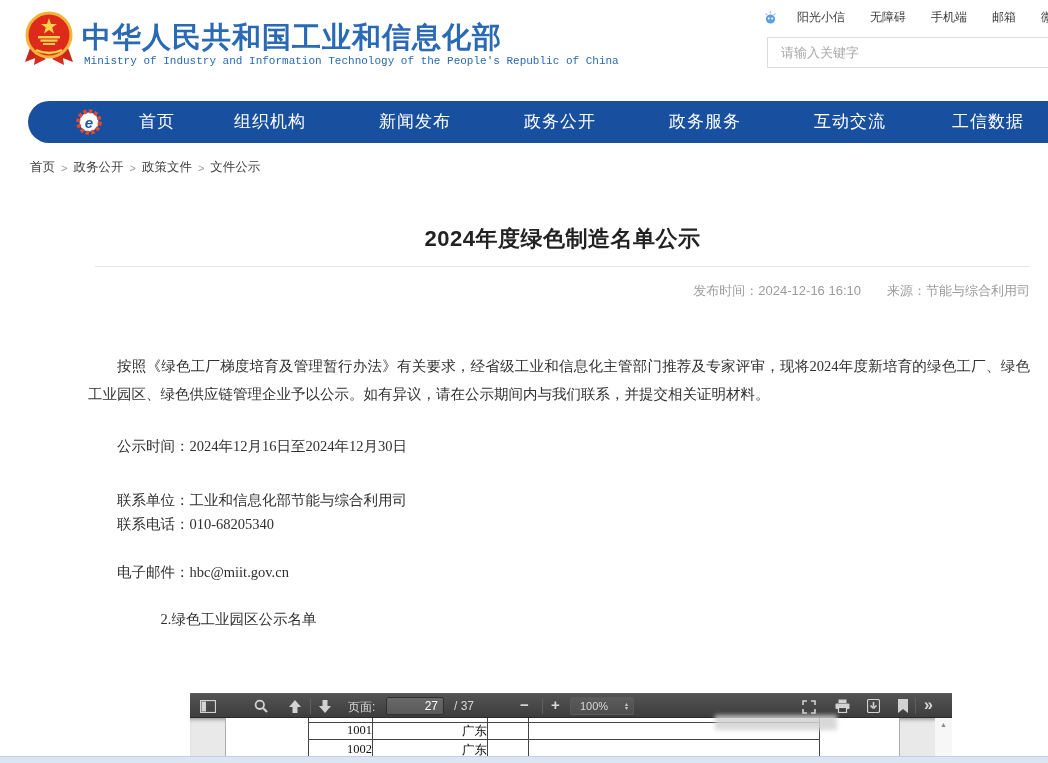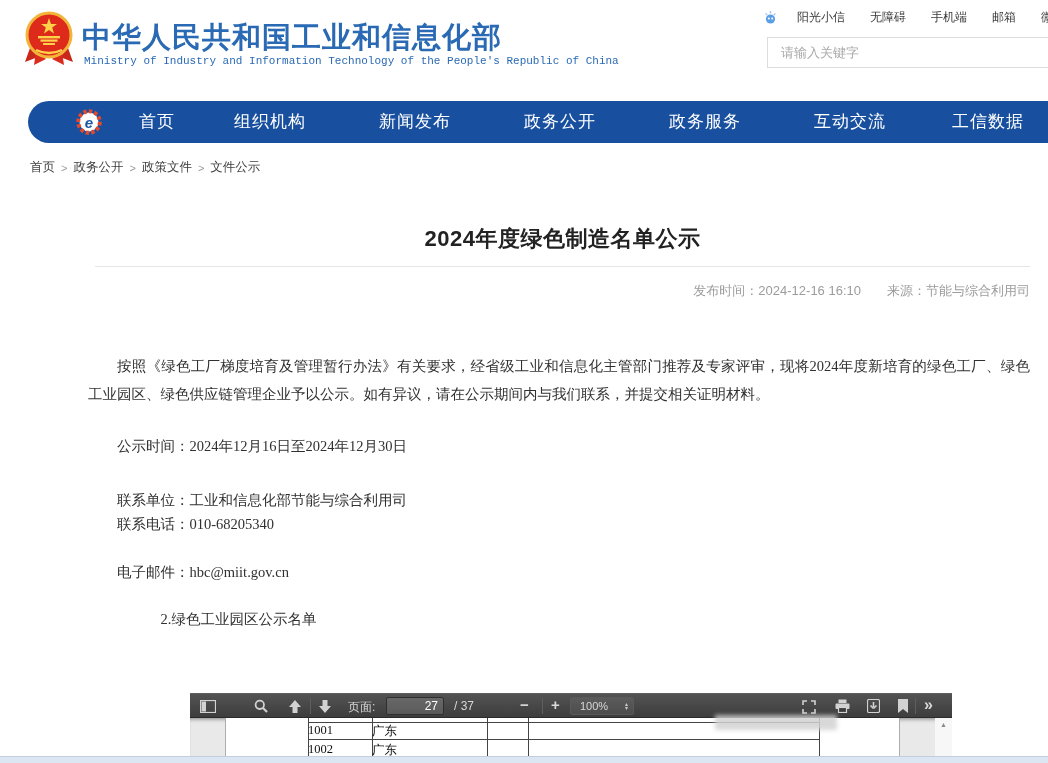--- a/index.html
+++ b/index.html
@@ -82,21 +82,21 @@
   .pdf-page { position:absolute; left:35px; top:0; width:675px; height:45px; background:#fff;
               border-left:1px solid #adadad; border-right:1px solid #adadad; }
   .pdf-scrollbar { position:absolute; left:745px; top:0; width:17px; height:45px; background:#f7f7f7;
                    text-align:center; cursor:pointer; }
   .scroll-up { font-size:7px; color:#8a8a8a; margin-top:3px; }
 
   .pdf-table { position:absolute; left:118px; top:0; width:512px; height:45px;
                font-family:"Liberation Serif","DejaVu Serif",serif; color:#111; }
   .vline { position:absolute; top:0; width:1px; height:45px; background:#444; }
   .hline { position:absolute; left:0; width:512px; height:1px; background:#444; }
-  .cell { position:absolute; text-align:left; font-size:12.5px;font-family:Liberation Serif, serif; }
+  .cell { position:absolute; text-align:right; font-size:12.5px;font-family:Liberation Serif, serif; }
   .red-box { position:absolute; left:220px; top:17px; width:290px; height:26px;
              border:3px solid #e30000; background:#fff; display:flex; align-items:center;
              justify-content:center; font-size:13px; letter-spacing:1px; }
   .blur-redact { position:absolute; left:525px; top:22px; width:122px; height:15px;
                  background:#d2d2d2; filter:blur(2px); opacity:0.85; }
 
   .footer-strip { position:absolute; left:0; top:756px; width:1048px; height:7px;
                   background:#dce6f2; border-top:1px solid #c3cfdd; }
 
   svg { display:block; }

